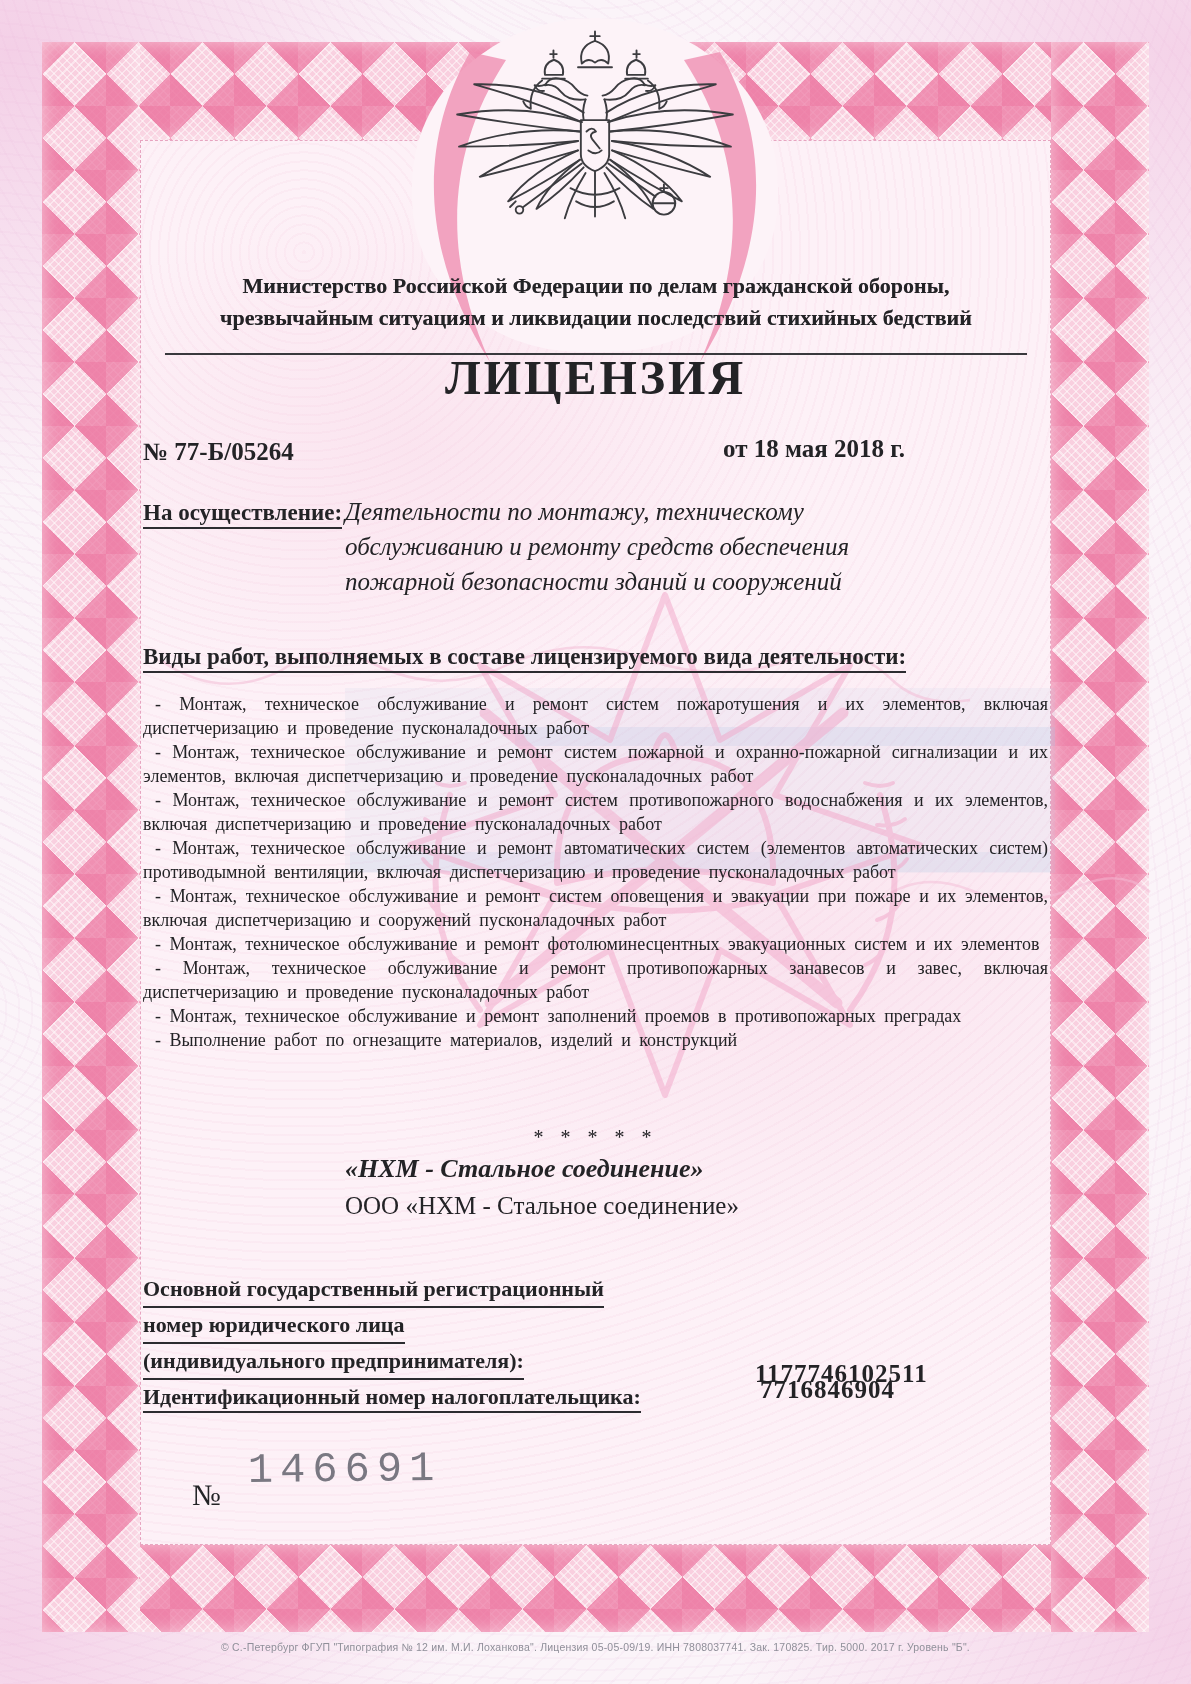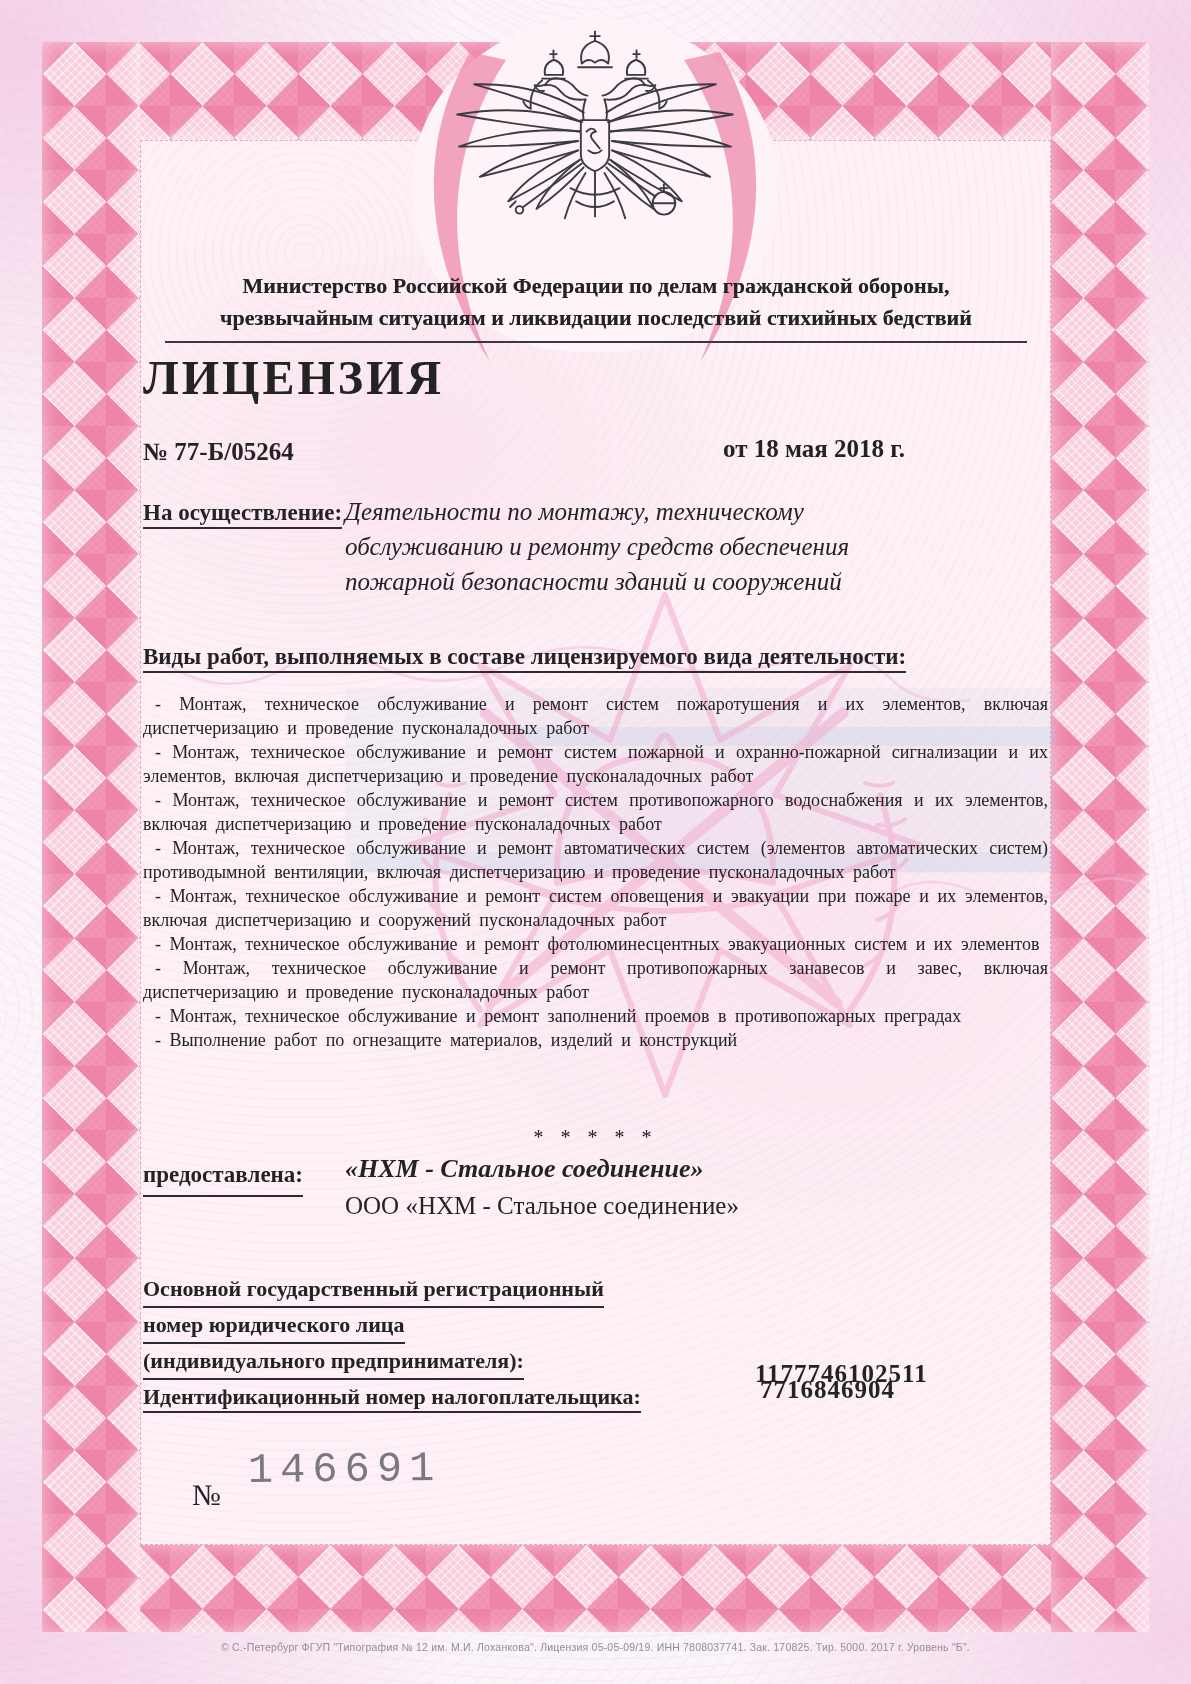--- a/index.html
+++ b/index.html
@@ -46,24 +46,24 @@
     background:#fdf3f8;border-radius:50% 50% 46% 46%;
   }
   .decor{position:absolute;left:0;top:0;z-index:3;pointer-events:none;}
   .eagle{position:absolute;left:425px;top:22px;width:340px;height:236px;z-index:4;}
   .layer{position:absolute;inset:0;z-index:6;}
   .abs{position:absolute;}
   
   .ministry{
     left:165px;top:270px;width:862px;text-align:center;
     font-weight:bold;font-size:22px;line-height:32px;
-    border-bottom:2px solid #39393d;padding-bottom:7px;
+    border-bottom:2px solid #39393d;padding-bottom:19px;
     text-shadow:0 0 .4px rgba(30,30,35,.5);
   }
-  .doc-title{left:143px;top:350px;width:905px;text-align:left;font-weight:bold;font-size:48px;letter-spacing:3px;}
+  .doc-title{left:143px;top:350px;width:905px;text-align:center;font-weight:bold;font-size:48px;letter-spacing:3px;}
   .lic-no{left:143px;top:438px;font-weight:bold;font-size:25px;}
   .lic-date{left:723px;top:435px;font-weight:bold;font-size:25px;}
   .act-label{left:143px;top:500px;font-weight:bold;font-size:23px;}
   .u{border-bottom:2px solid #2c2c30;display:inline-block;padding-bottom:1px;text-align:center;}
   .act-text{left:345px;top:494px;width:605px;font-weight:normal;font-style:italic;font-size:25px;line-height:35px;}
   .works-head{left:143px;top:644px;font-weight:bold;font-size:23px;}
   .works{left:143px;top:692px;width:905px;font-size:18px;line-height:24px;text-align:justify;word-spacing:4px;}
   .works p{margin:0;text-indent:12px;}
   .stars{left:143px;top:1126px;width:905px;text-align:center;font-size:20px;letter-spacing:6px;}
   .granted{left:143px;top:1156px;font-weight:bold;font-size:23px;line-height:38px;}
@@ -188,21 +188,20 @@
       <p>- Монтаж, техническое обслуживание и ремонт систем оповещения и эвакуации при пожаре и их элементов, включая диспетчеризацию и сооружений пусконаладочных работ</p>
       <p>- Монтаж, техническое обслуживание и ремонт фотолюминесцентных эвакуационных систем и их элементов</p>
       <p>- Монтаж, техническое обслуживание и ремонт противопожарных занавесов и завес, включая диспетчеризацию и проведение пусконаладочных работ</p>
       <p>- Монтаж, техническое обслуживание и ремонт заполнений проемов в противопожарных преградах</p>
       <p>- Выполнение работ по огнезащите материалов, изделий и конструкций</p>
     </div>
 
     <div class="abs stars">* * * * *</div>
 
     <div class="abs granted">
-      <div><span class="u">предоставлена:</span></div>
     </div>
 
     <div class="abs grantee">
       <div class="l2">«НХМ - Стальное соединение»</div>
       <div class="l3">ООО «НХМ - Стальное соединение»</div>
     </div>
 
     <div class="abs ogrn-label">
       <div><span class="u">Основной государственный регистрационный</span></div>
       <div><span class="u">номер юридического лица</span></div>

